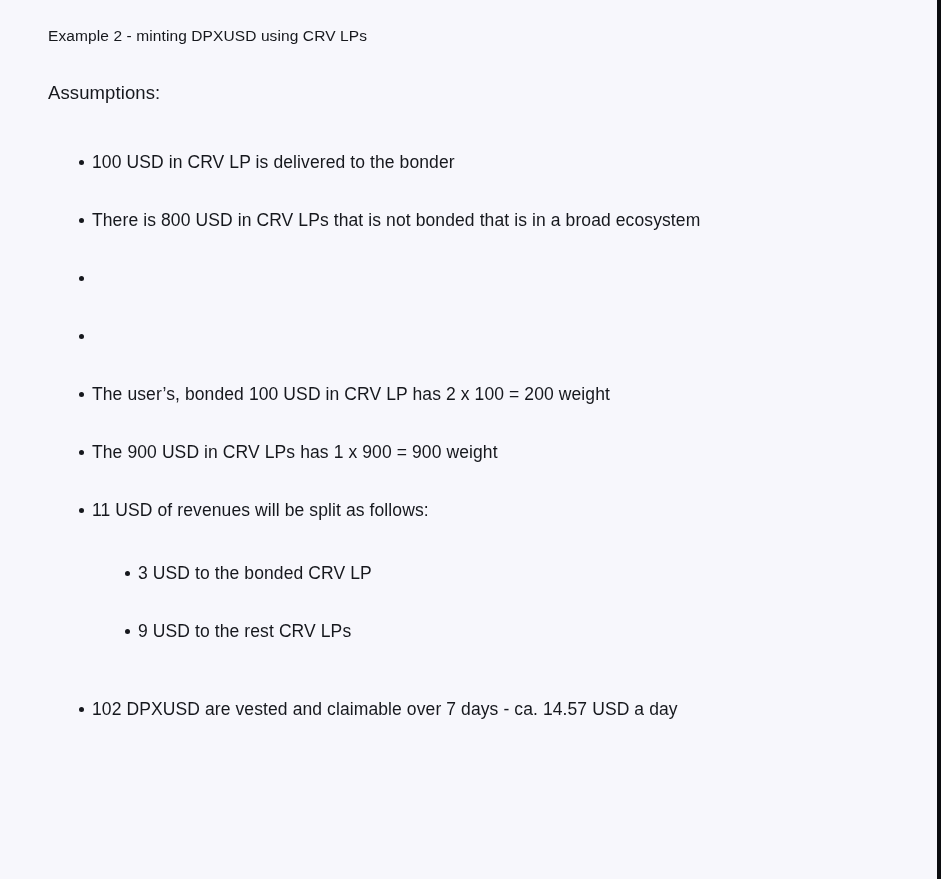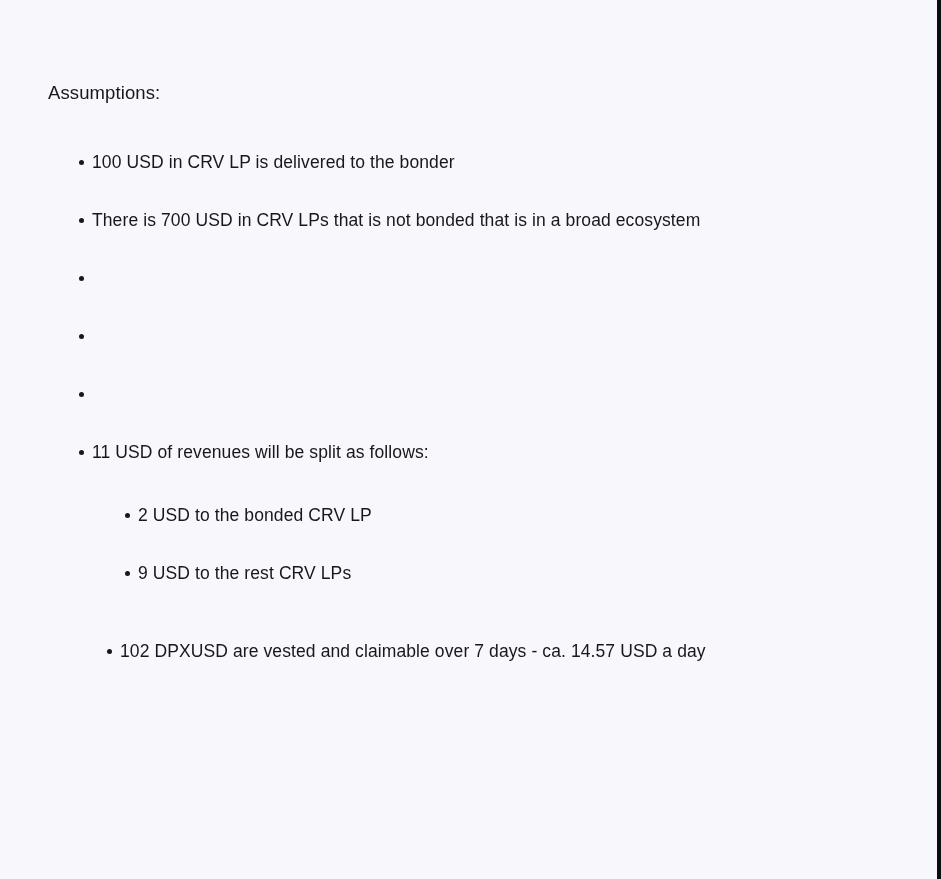--- a/index.html
+++ b/index.html
@@ -63,21 +63,20 @@
     height: 58px;
   }
   .bullet-row.level-1 {
     padding-left: 92px;
   }
   .bullet-row.level-2 {
     padding-left: 138px;
   }
   .bullet-row.gap-before {
     margin-top: 20px;
-    margin-left: 28px;
   }
   .bullet-row.sub-first {
     margin-top: 5px;
   }
   .bullet-dot {
     position: absolute;
     top: 10px;
     width: 5px;
     height: 5px;
     border-radius: 50%;
@@ -96,48 +95,54 @@
     letter-spacing: 0.1px;
     color: #16181d;
     white-space: nowrap;
   }
 </style>
 </head>
 <body>
 
 <div class="page">
 
+  <div class="doc-title">Example 2 - minting DPXUSD using CRV LPs</div>
 
   <div class="section-heading">Assumptions:</div>
 
   <div class="bullet-list">
       <div class="bullet-row level-1">
         <span class="bullet-dot"></span>
         <span class="bullet-text">100 USD in CRV LP is delivered to the bonder</span>
       </div>
       <div class="bullet-row level-1">
         <span class="bullet-dot"></span>
-        <span class="bullet-text">There is 700 USD in CRV LPs that is not bonded that is in a broad ecosystem</span>
+        <span class="bullet-text">There is 800 USD in CRV LPs that is not bonded that is in a broad ecosystem</span>
       </div>
       <div class="bullet-row level-1">
         <span class="bullet-dot"></span>
       </div>
       <div class="bullet-row level-1">
         <span class="bullet-dot"></span>
       </div>
       <div class="bullet-row level-1">
         <span class="bullet-dot"></span>
+        <span class="bullet-text">The user’s, bonded 100 USD in CRV LP has 2 x 100 = 200 weight</span>
+      </div>
+      <div class="bullet-row level-1">
+        <span class="bullet-dot"></span>
+        <span class="bullet-text">The 900 USD in CRV LPs has 1 x 900 = 900 weight</span>
       </div>
       <div class="bullet-row level-1">
         <span class="bullet-dot"></span>
         <span class="bullet-text">11 USD of revenues will be split as follows:</span>
       </div>
       <div class="bullet-row level-2 sub-first">
         <span class="bullet-dot"></span>
-        <span class="bullet-text">2 USD to the bonded CRV LP</span>
+        <span class="bullet-text">3 USD to the bonded CRV LP</span>
       </div>
       <div class="bullet-row level-2">
         <span class="bullet-dot"></span>
         <span class="bullet-text">9 USD to the rest CRV LPs</span>
       </div>
       <div class="bullet-row level-1 gap-before">
         <span class="bullet-dot"></span>
         <span class="bullet-text">102 DPXUSD are vested and claimable over 7 days - ca. 14.57 USD a day</span>
       </div>
     </div>

